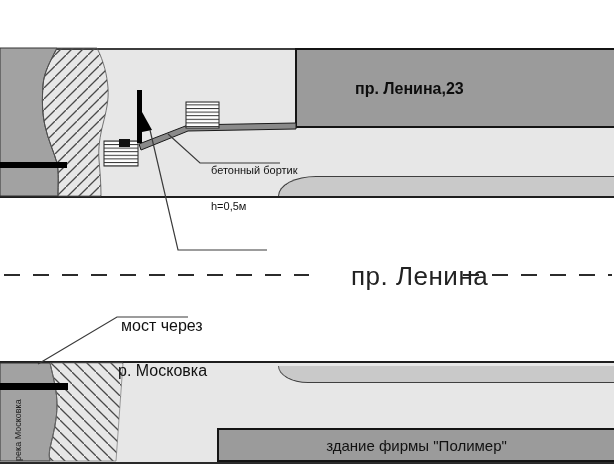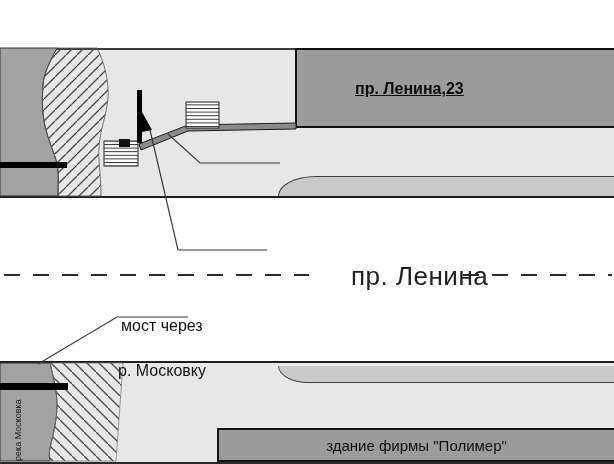--- a/index.html
+++ b/index.html
@@ -10,21 +10,21 @@
 
   
   .zone-upper{left:0;top:48px;width:614px;height:148px;background:#e7e7e7;border-top:2px solid #3c3c3c;}
   .zone-road{left:0;top:196px;width:614px;height:167px;background:#ffffff;
              border-top:2px solid #1e1e1e;border-bottom:2px solid #1e1e1e;}
   .zone-lower{left:0;top:363px;width:614px;height:101px;background:#e7e7e7;border-bottom:2px solid #2a2a2a;}
 
   
   .building-top{left:295px;top:48px;width:319px;height:80px;background:#9b9b9b;
                 border:2px solid #141414;border-right:none;
-                padding:30px 8px 0 58px;font-size:16px;font-weight:bold;color:#0d0d0d;text-decoration:underline;}
+                padding:30px 8px 0 58px;font-size:16px;font-weight:bold;color:#0d0d0d;}
   .band-mid{left:278px;top:176px;width:336px;height:20px;background:#c9c9c9;
             border-top:1.5px solid #3f3f3f;border-left:1px solid #3f3f3f;
             border-top-left-radius:38px 20px;}
   .band-low{left:278px;top:366px;width:336px;height:17px;background:#c9c9c9;
             border-bottom:1.5px solid #3f3f3f;border-left:1px solid #555;
             border-bottom-left-radius:30px 17px;}
   .building-bottom{left:217px;top:428px;width:397px;height:34px;background:#9b9b9b;
                    border:2px solid #141414;border-right:none;display:flex;align-items:center;justify-content:center;
                    font-size:15px;color:#111;}
 
@@ -99,24 +99,28 @@
     <polyline points="168,134 200,163 280,163" fill="none" stroke="#3a3a3a" stroke-width="1.2"></polyline>
     <polyline points="188,317 117,317 38,364" fill="none" stroke="#3a3a3a" stroke-width="1.2"></polyline>
 
     <line x1="4" y1="275" x2="309" y2="275" stroke="#2b2b2b" stroke-width="2" stroke-dasharray="16 13"></line>
     <line x1="463" y1="275" x2="612" y2="275" stroke="#2b2b2b" stroke-width="2" stroke-dasharray="16 13"></line>
   </svg>
 
   <div class="abs rail-top"></div>
   <div class="abs rail-bottom"></div>
 
+  <div class="lbl lbl-curb">
+    <div>бетонный бортик</div>
+    <div>h=0,5м</div>
+  </div>
 
 
   <div class="lbl lbl-street">пр. Ленина</div>
 
   <div class="lbl lbl-bridge">
     <div>мост через</div>
-    <div class="l2">р. Московку</div>
+    <div class="l2">р. Московка</div>
   </div>
 
   <div class="lbl lbl-river">река Московка</div>
 
 </div>
 
 </body></html>

